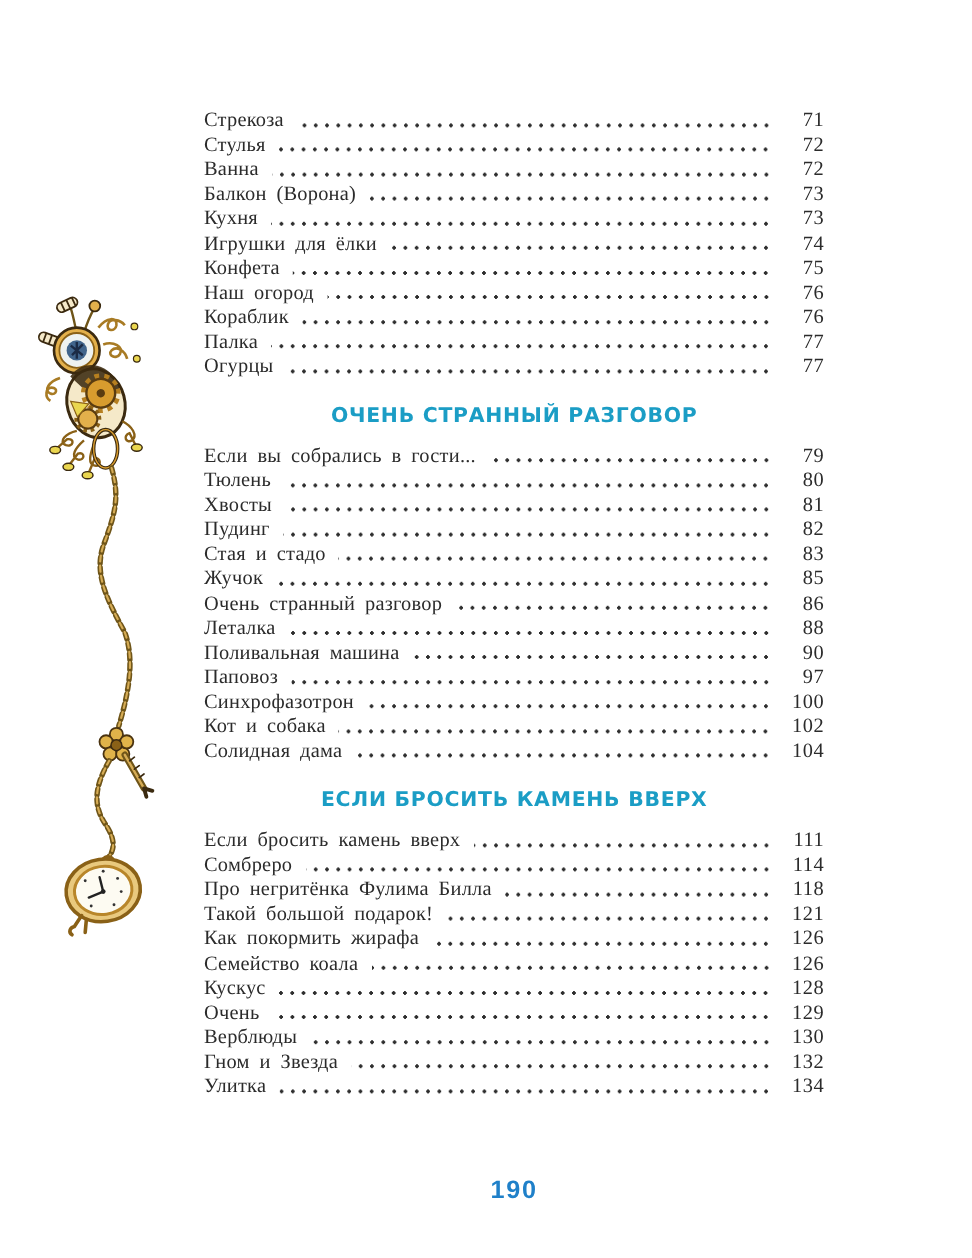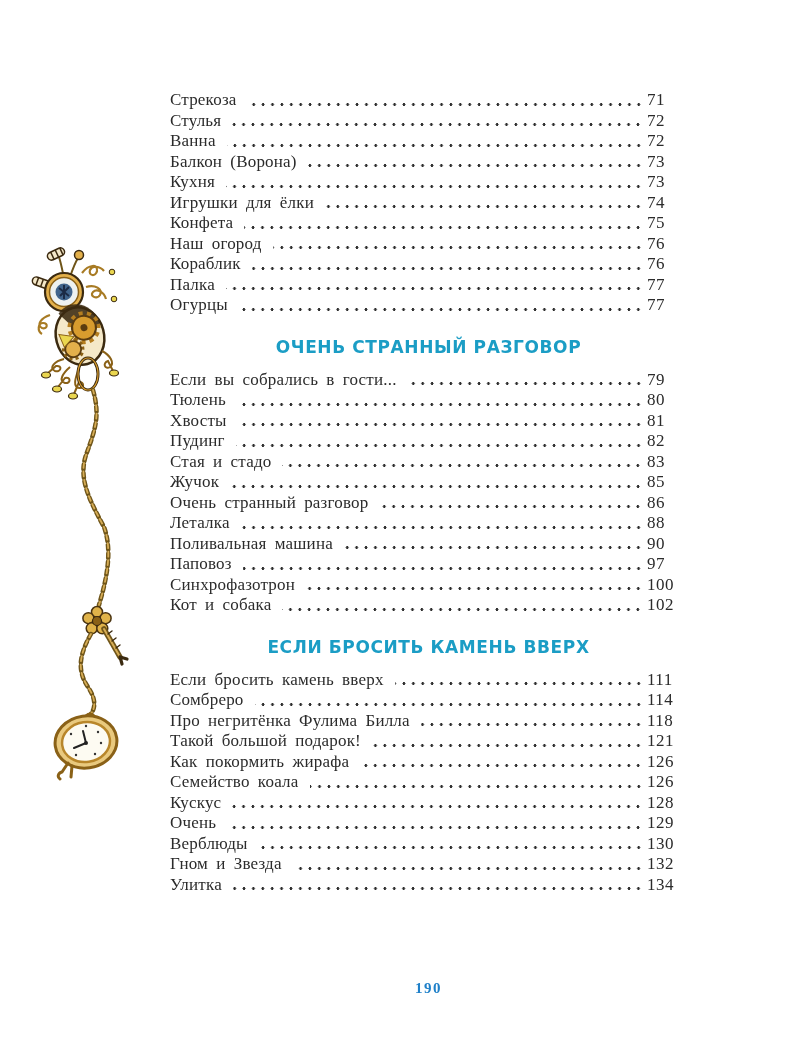--- a/index.html
+++ b/index.html
@@ -52,32 +52,32 @@
     height: 5px;
     margin: 0 4px 4px 11px;
     color: var(--leader-dots);
     background-image: radial-gradient(circle, currentColor 1.3px, rgba(0,0,0,0) 1.55px);
     background-size: 9.4px 5px;
     background-repeat: repeat-x;
     background-position: right center;
   }
   .entry-page {
     min-width: 40px;
-    text-align: left;
+    text-align: right;
     letter-spacing: 0.5px;
   }
   .page-footer {
     position: absolute;
     left: 170px;
     top: 952px;
     width: 517px;
     text-align: center;
-    font-family: Liberation Serif, serif;
+    font-family: Liberation Sans, sans-serif;
     font-weight: bold;
-    font-size: 15px;
+    font-size: 21px;
     letter-spacing: 1.5px;
     color: var(--footer-accent);
   }
   .illustration {
     position: absolute;
     left: 20px;
     top: 215px;
     width: 140px;
     height: 540px;
   }
@@ -329,20 +329,25 @@
     <span class="leader-dots"></span>
     <span class="entry-page">100</span>
   </div>
 
   <div class="entry-row">
     <span class="entry-title">Кот и собака</span>
     <span class="leader-dots"></span>
     <span class="entry-page">102</span>
   </div>
 
+  <div class="entry-row">
+    <span class="entry-title">Солидная дама</span>
+    <span class="leader-dots"></span>
+    <span class="entry-page">104</span>
+  </div>
 </div>
   </section>
 
   <section>
     <h2 class="section-header">ЕСЛИ БРОСИТЬ КАМЕНЬ ВВЕРХ</h2>
     <div>
   <div class="entry-row">
     <span class="entry-title">Если бросить камень вверх</span>
     <span class="leader-dots"></span>
     <span class="entry-page">111</span>

